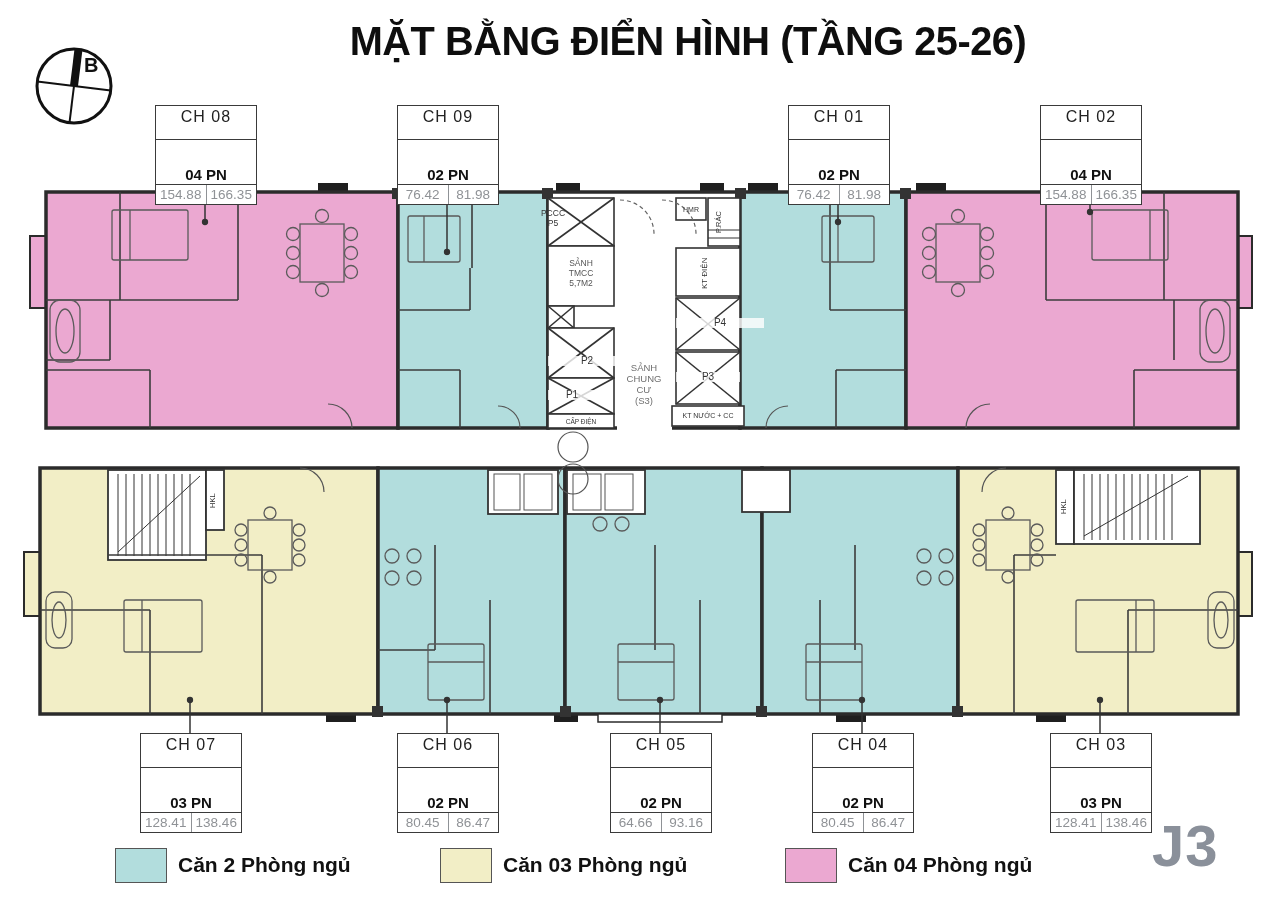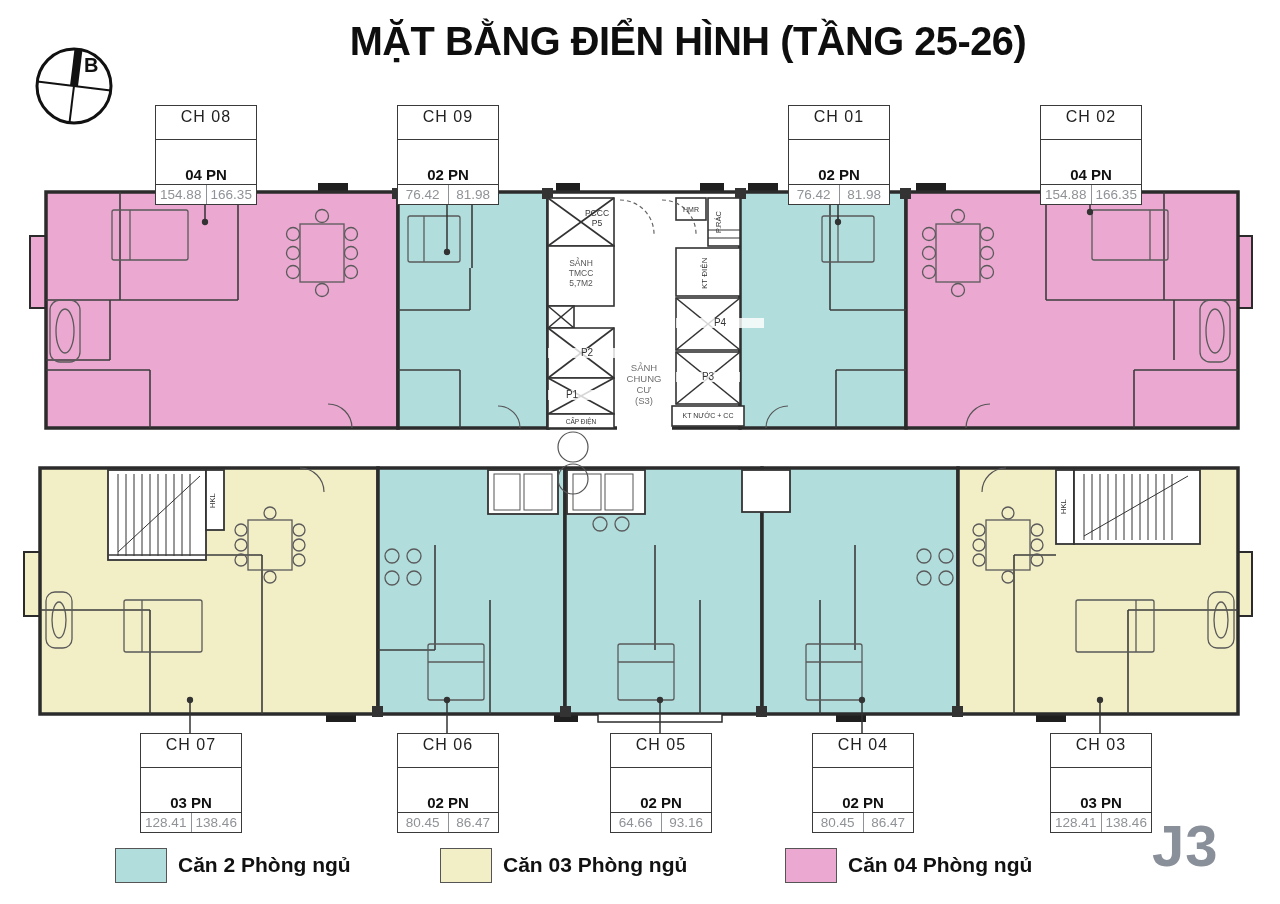--- a/index.html
+++ b/index.html
@@ -370,26 +370,26 @@
   </div>
   <div class="abs unit-label" style="left:1050px;top:733px">
     <div class="ul-id">CH 03</div>
     <div class="ul-pn">03 PN</div>
     <div class="ul-areas">
       <span>128.41</span>
         <span>138.46</span>
     </div>
   </div>
 
-  <div class="abs plabel ml" style="left:564px;top:208px;width:66px">PCCC
+  <div class="abs plabel ml" style="left:520px;top:208px;width:66px">PCCC
 P5</div>
   <div class="abs plabel ml" style="left:548px;top:258px;width:66px;color:#555">SẢNH
 TMCC
 5,7M2</div>
-  <div class="abs plabel" style="left:548px;top:348px;width:78px;font-size:10px;background:rgba(255,255,255,.8)">P2</div>
+  <div class="abs plabel" style="left:548px;top:356px;width:78px;font-size:10px;background:rgba(255,255,255,.8)">P2</div>
   <div class="abs plabel" style="left:548px;top:390px;width:48px;font-size:10px;background:rgba(255,255,255,.8)">P1</div>
   <div class="abs plabel" style="left:548px;top:417px;width:66px;font-size:6.5px">CẤP ĐIỆN</div>
   <div class="abs lobby-label" style="left:610px;top:362px;width:68px">SẢNH
 CHUNG
 CƯ
 (S3)</div>
   <div class="abs plabel" style="left:676px;top:205px;width:30px;font-size:7px">HMR</div>
   <div class="abs plabel vert" style="left:714px;top:200px;height:44px;font-size:7.5px">P.RÁC</div>
   <div class="abs plabel vert" style="left:700px;top:250px;height:46px;font-size:8px">KT ĐIỆN</div>
   <div class="abs plabel" style="left:676px;top:318px;width:88px;font-size:10px;background:rgba(255,255,255,.8)">P4</div>

